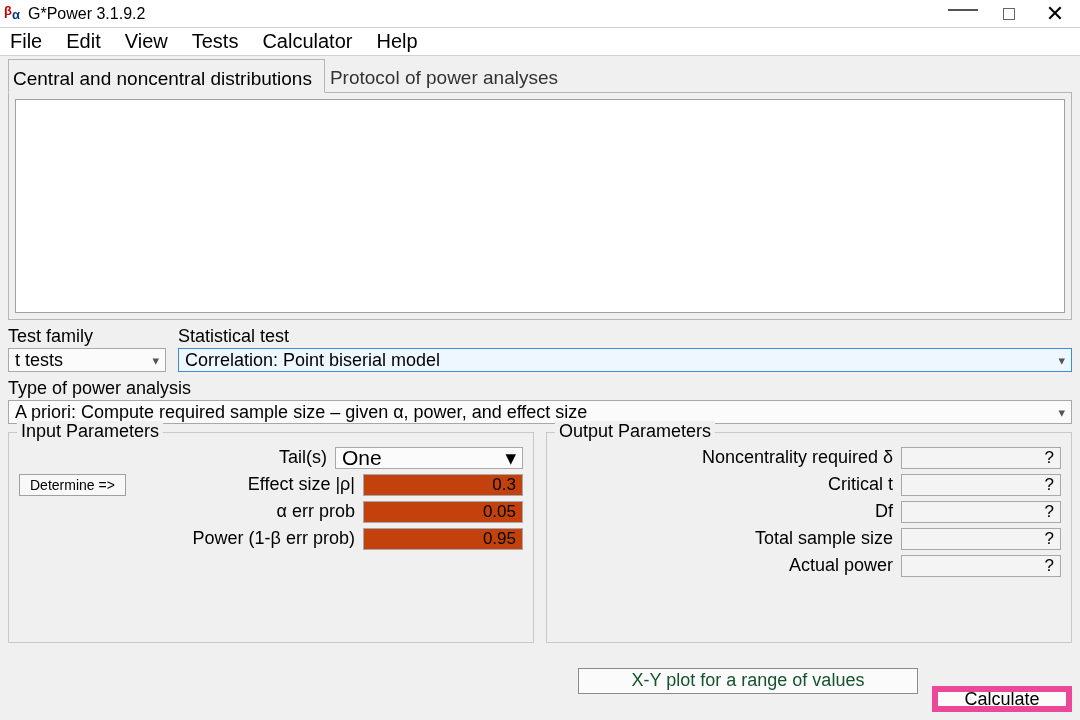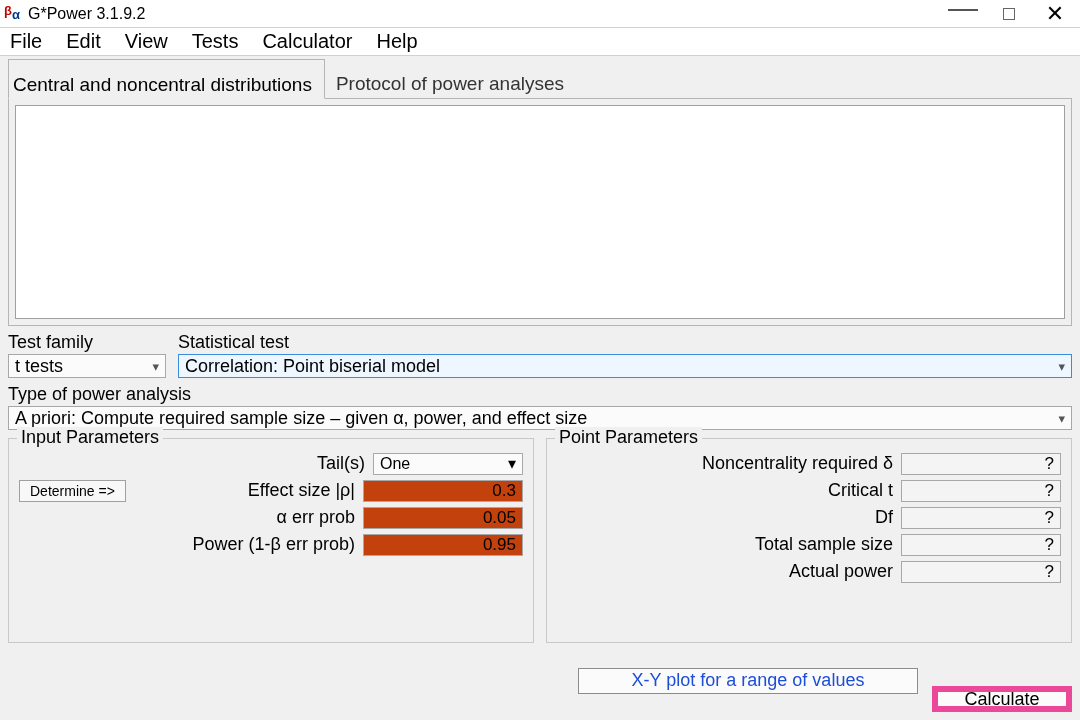--- a/index.html
+++ b/index.html
@@ -60,22 +60,21 @@
     display:flex; flex-direction:column;
   }
 
   
   .upper-tabs {
     display:flex;
     margin-top:2px;
     font-size:19px;
   }
   .upper-tabs .tab {
-    padding:14px 12px 2px 4px;
-    margin-right:6px;
+    padding:8px 12px 2px 4px;
   }
   .upper-tabs .tab.active {
     background:#f0f0f0;
     border:1px solid #b5b5b5;
     border-bottom:1px solid #f0f0f0;
     position:relative; top:1px;
     font-weight:500;
   }
   .upper-tabs .tab.inactive {
     color:#333;
@@ -137,24 +136,24 @@
   .field-input {
     width:160px; height:22px;
     border:1px solid #a8a8a8;
     background:#c2410c;
     text-align:right;
     padding:0 6px;
     font-size:17px;
   }
   .field-input.ro { background:#f4f4f4; }
   .field-combo {
-    width:150px; height:22px;
+    width:188px; height:22px;
     border:1px solid #a8a8a8;
     display:flex; justify-content:space-between; align-items:center;
-    padding:0 6px; background:#fbfbfb; font-size:16px;
+    padding:0 6px; background:#fbfbfb; font-size:21px;
   }
   .determine-btn {
     border:1px solid #a0a0a0;
     background:#f8f8f8;
     padding:2px 10px;
     font-size:14px;
     margin-right:10px;
   }
 
   
@@ -164,21 +163,21 @@
     margin-top:6px;
   }
   .btn {
     border:1px solid #8c8c8c;
     background:#fbfbfb;
     padding:2px 14px;
     font-size:18px;
     height:26px;
     display:flex; align-items:center; justify-content:center;
   }
-  .btn-wide { width:340px; justify-content:center; color:#1d4ed8;}
+  .btn-wide { width:340px; justify-content:center; color:#14532d;}
   .btn-calc { width:140px; border:6px solid #ec4899; color:#000;margin-top:37px; }
 </style>
 </head>
 <body>
 
 <div class="titlebar">
   <div class="app-icon">
     <span class="pha">β</span>
       <span class="phb">α</span>
   </div>
@@ -267,21 +266,21 @@
       </div>
 
       <div class="field-row">
         <span style="width:160px"></span>
         <span class="field-label">Power (1-β err prob)</span>
         <input class="field-input" value="0.95" style="">
       </div>
     </div>
 
     <div class="panel">
-      <div class="legend">Point Parameters</div>
+      <div class="legend">Output Parameters</div>
 
       <div class="field-row">
         <span class="field-label">Noncentrality required δ</span>
         <input class="field-input ro" readonly="" value="?" style="">
       </div>
       <div class="field-row">
         <span class="field-label">Critical t</span>
         <input class="field-input ro" readonly="" value="?" style="">
       </div>
       <div class="field-row">

